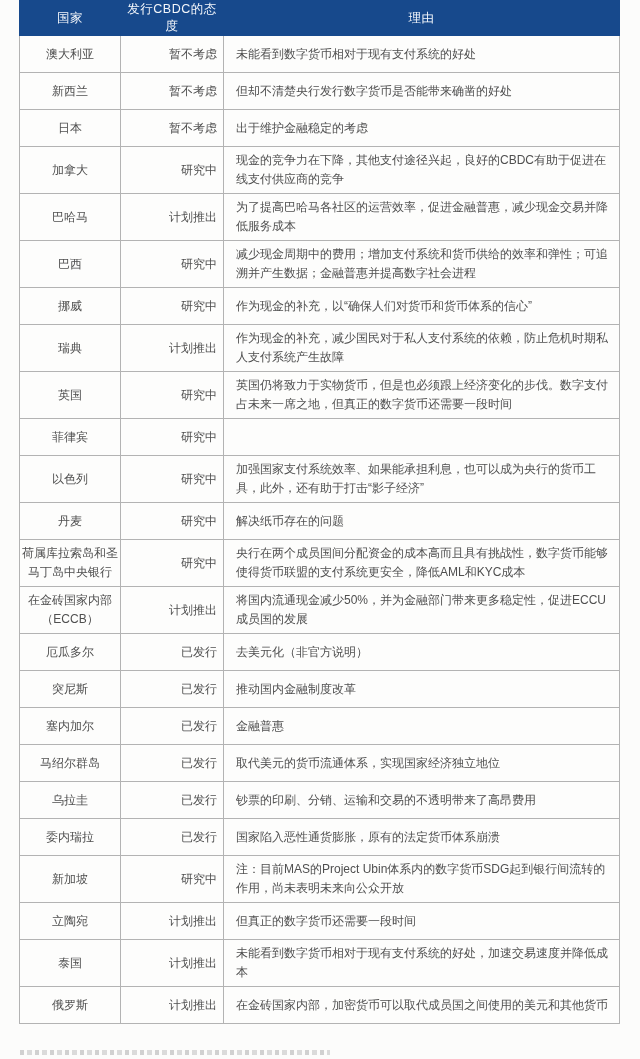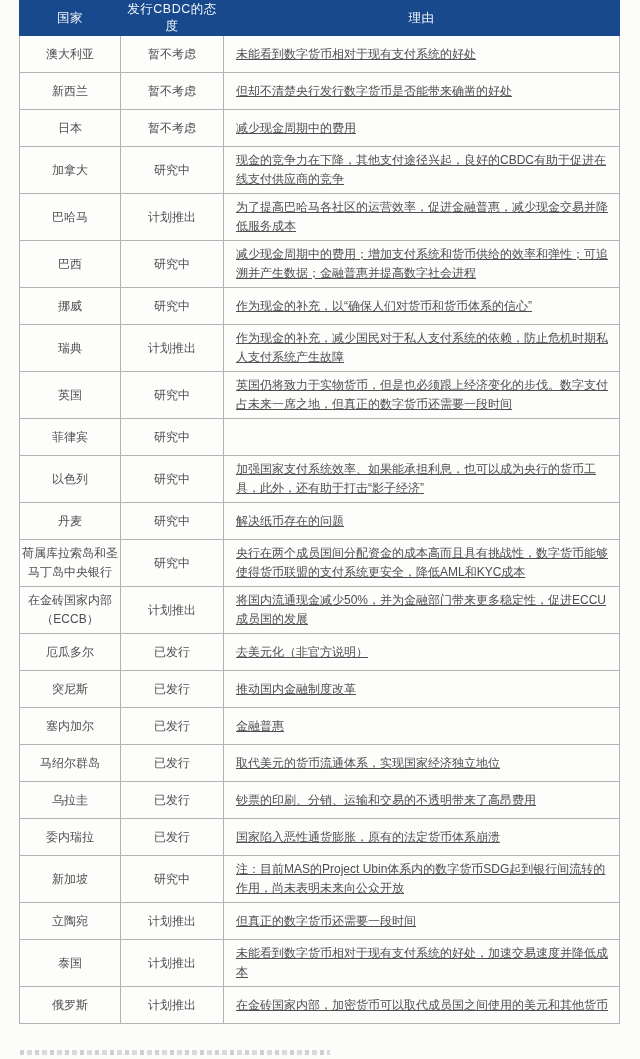--- a/index.html
+++ b/index.html
@@ -52,27 +52,26 @@
     line-height: 19px;
     background: #fdfdfc;
     word-break: break-all;
   }
   td.country-cell {
     text-align: center;
     padding: 4px 2px;
     margin-top: 47px;
   }
   td.attitude-cell {
-    text-align: center;
+    text-align: right;
     padding: 4px 6px;
   }
   td.reason-cell {
     text-align: left;
     padding: 4px 10px 4px 12px;
-    text-decoration: underline;
   }
 
   
   .clipped-caption {
     position: absolute;
     left: 20px;
     top: 1050px;
     width: 310px;
     height: 5px;
     background: repeating-linear-gradient(90deg,
@@ -106,21 +105,21 @@
             <td class="reason-cell">未能看到数字货币相对于现有支付系统的好处</td>
           </tr>
           <tr>
             <td class="country-cell">新西兰</td>
             <td class="attitude-cell">暂不考虑</td>
             <td class="reason-cell">但却不清楚央行发行数字货币是否能带来确凿的好处</td>
           </tr>
           <tr>
             <td class="country-cell">日本</td>
             <td class="attitude-cell">暂不考虑</td>
-            <td class="reason-cell">减少现金周期中的费用</td>
+            <td class="reason-cell">出于维护金融稳定的考虑</td>
           </tr>
           <tr>
             <td class="country-cell">加拿大</td>
             <td class="attitude-cell">研究中</td>
             <td class="reason-cell">现金的竞争力在下降，其他支付途径兴起，良好的CBDC有助于促进在线支付供应商的竞争</td>
           </tr>
           <tr>
             <td class="country-cell">巴哈马</td>
             <td class="attitude-cell">计划推出</td>
             <td class="reason-cell">为了提高巴哈马各社区的运营效率，促进金融普惠，减少现金交易并降低服务成本</td>

